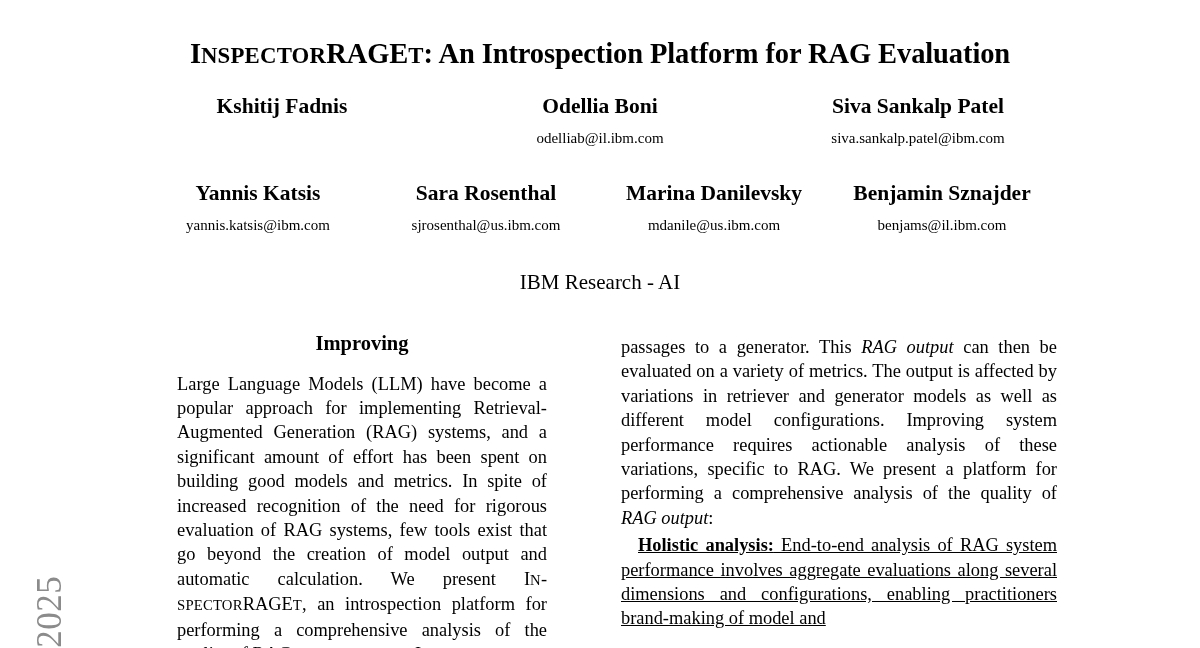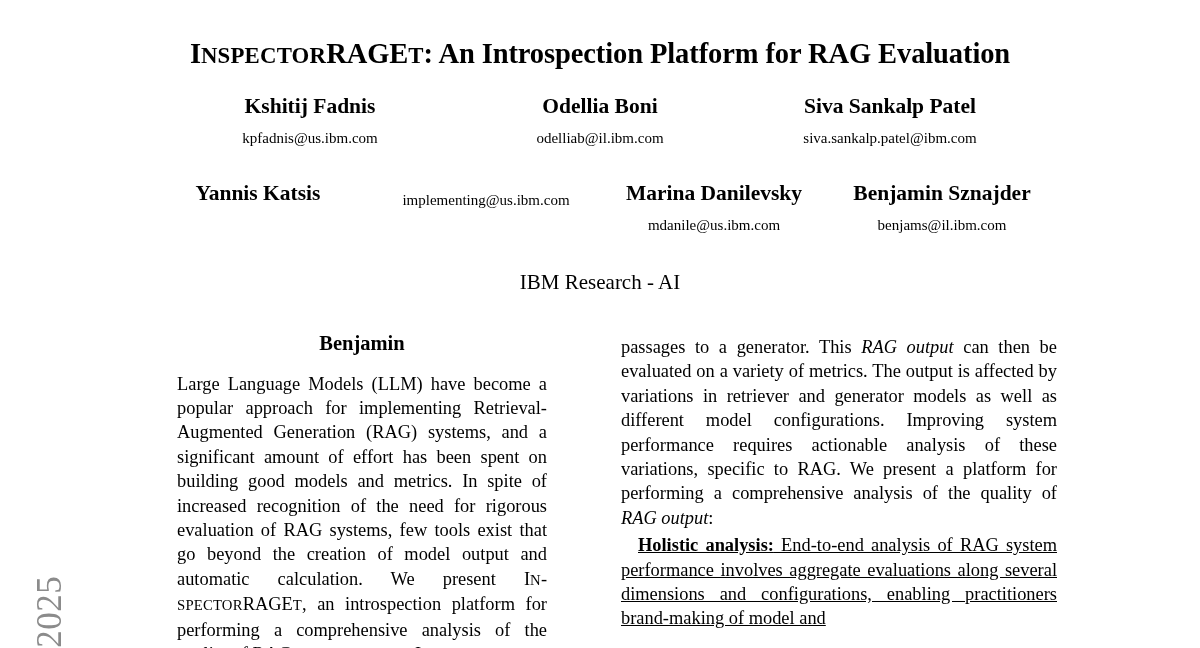--- a/index.html
+++ b/index.html
@@ -67,21 +67,21 @@
     letter-spacing: 0.2px;
   }
 
   
   .authors-row {
     position: absolute;
     width: 1200px;
     display: flex;
     justify-content: center;
   }
-  .authors-row.row1 { top: 94px; }
+  .authors-row.row1 { top: 94px; gap: 28px; }
   .authors-row.row2 { top: 181px; }
 
   .author-block {
     text-align: center;
   }
   .row1 .author-block { width: 290px; }
   .row2 .author-block { width: 228px; }
 
   .author-name {
     font-size: 21.5px;
@@ -160,53 +160,54 @@
   <div class="arxiv-stamp">1 May 2025</div>
 </div>
 
 <div class="page">
 
   <div class="title"><span>I</span><span class="sc">NSPECTOR</span><span>RAG</span><span>E</span><span class="sc">T</span><span>: An Introspection Platform for RAG Evaluation</span></div>
 
   <div class="authors-row row1">
     <div class="author-block">
       <div class="author-name">Kshitij Fadnis</div>
-      <div class="author-email">kpfadnis@us.ibm.com</div>
     </div>
     <div class="author-block">
       <div class="author-name">Odellia Boni</div>
       <div class="author-email">odelliab@il.ibm.com</div>
     </div>
     <div class="author-block">
       <div class="author-name">Siva Sankalp Patel</div>
       <div class="author-email">siva.sankalp.patel@ibm.com</div>
     </div>
   </div>
 
   <div class="authors-row row2">
     <div class="author-block">
       <div class="author-name">Yannis Katsis</div>
-    </div>
-    <div class="author-block">
-      <div class="author-email">implementing@us.ibm.com</div>
+      <div class="author-email">yannis.katsis@ibm.com</div>
+    </div>
+    <div class="author-block">
+      <div class="author-name">Sara Rosenthal</div>
+      <div class="author-email">sjrosenthal@us.ibm.com</div>
     </div>
     <div class="author-block">
       <div class="author-name">Marina Danilevsky</div>
       <div class="author-email">mdanile@us.ibm.com</div>
     </div>
     <div class="author-block">
       <div class="author-name">Benjamin Sznajder</div>
       <div class="author-email">benjams@il.ibm.com</div>
     </div>
   </div>
 
   <div class="affiliation">IBM Research - AI</div>
 
   <div class="col col-left">
-    <div class="abstract-heading">Benjamin</div>
+    <div class="abstract-heading">Improving</div>
     <p class="para"><span>Large Language Models (LLM) have become a popular approach for implementing Retrieval-Augmented Generation (RAG) systems, and a significant amount of effort has been spent on building good models and metrics. In spite of increased recognition of the need for rigorous evaluation of RAG systems, few tools exist that go beyond the creation of model output and automatic calculation. We present I</span><span class="sc">N</span><span>-</span><span class="sc">SPECTOR</span><span>RAG</span><span>E</span><span class="sc">T</span><span>, an introspection platform for performing a comprehensive analysis of the quality of RAG system outputs. I</span></p>
   </div>
 
   <div class="col col-right">
     <p class="para"><span>passages to a generator. This </span><span class="ital">RAG output</span><span> can then be evaluated on a variety of metrics. The output is affected by variations in retriever and generator models as well as different model configurations. Improving system performance requires actionable analysis of these variations, specific to RAG. We present a platform for performing a comprehensive analysis of the quality of </span><span class="ital">RAG output</span><span>:</span></p>
     <p class="para"><span class="bold-lead">Holistic analysis:</span><span> End-to-end analysis of RAG system performance involves aggregate evaluations along several dimensions and configurations, enabling practitioners brand-making of model and</span></p>
   </div>
 
 </div>
 

